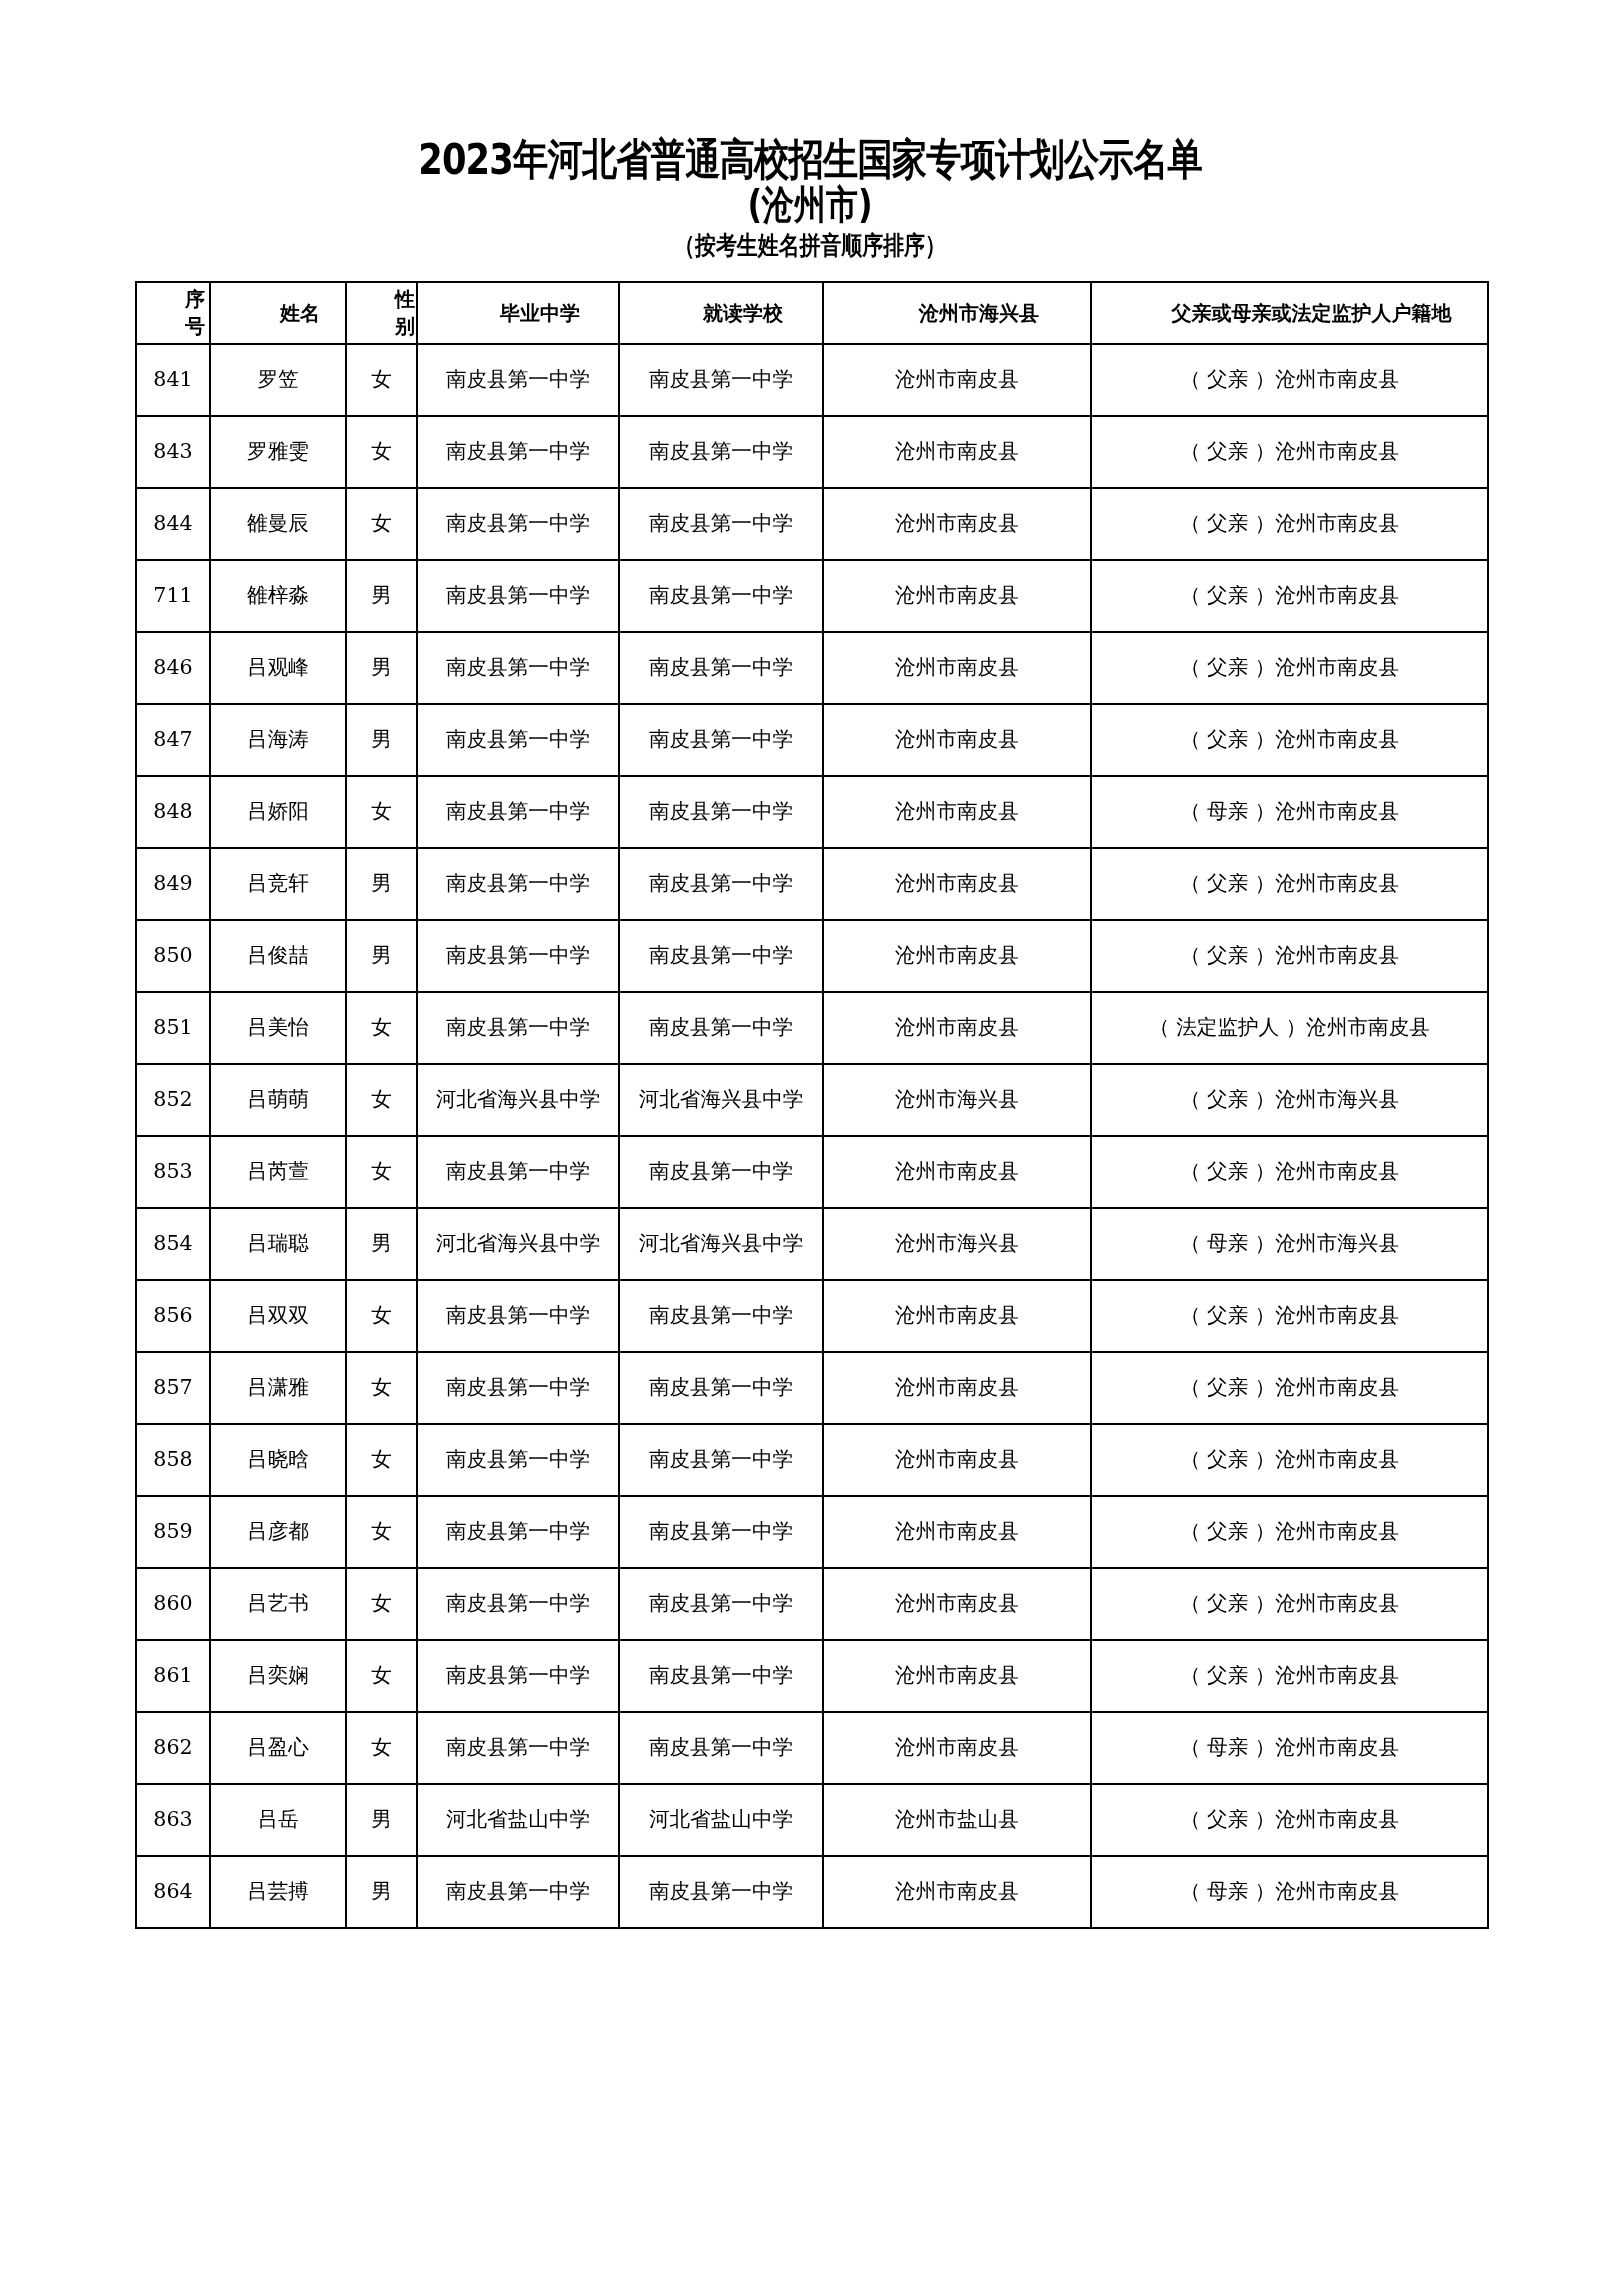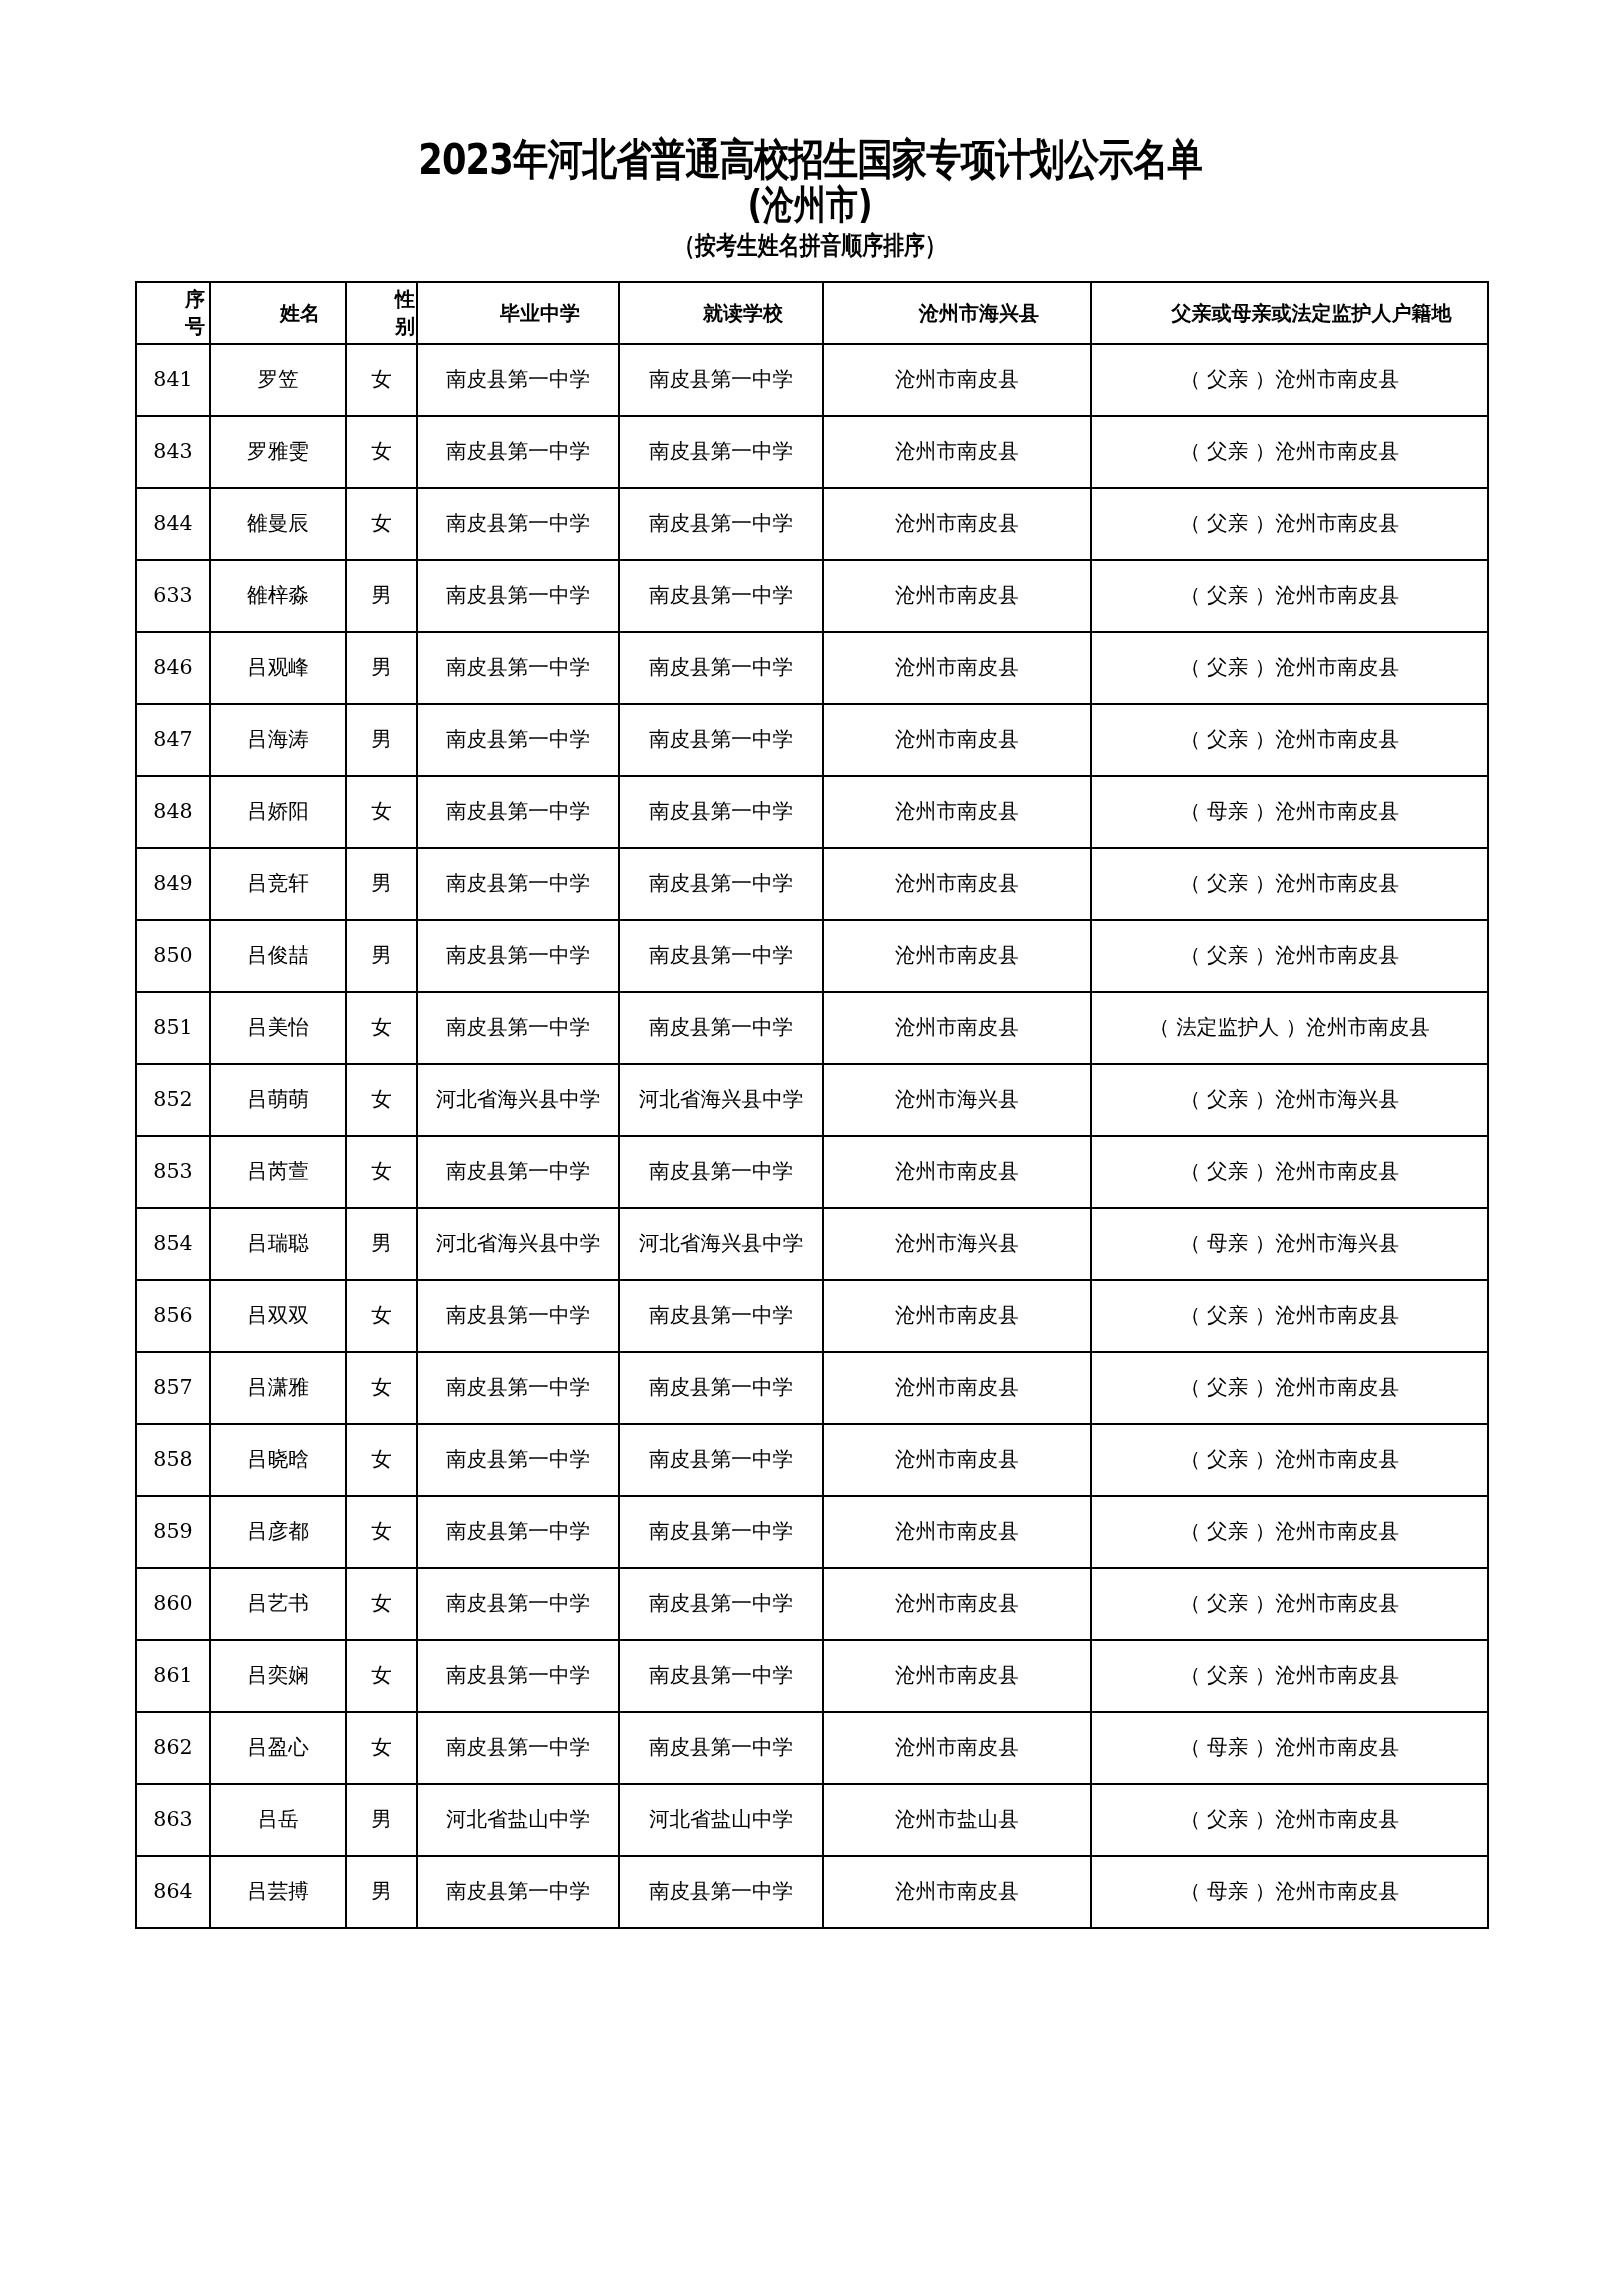--- a/index.html
+++ b/index.html
@@ -64,21 +64,21 @@
       <tr>
         <td class="num">844</td>
         <td>雒曼辰</td>
         <td>女</td>
         <td class="wrap">南皮县第一中学</td>
         <td class="wrap">南皮县第一中学</td>
         <td>沧州市南皮县</td>
         <td>（ 父亲 ）沧州市南皮县</td>
       </tr>
       <tr>
-        <td class="num">633</td>
+        <td class="num">711</td>
         <td>雒梓淼</td>
         <td>男</td>
         <td class="wrap">南皮县第一中学</td>
         <td class="wrap">南皮县第一中学</td>
         <td>沧州市南皮县</td>
         <td>（ 父亲 ）沧州市南皮县</td>
       </tr>
       <tr>
         <td class="num">846</td>
         <td>吕观峰</td>

